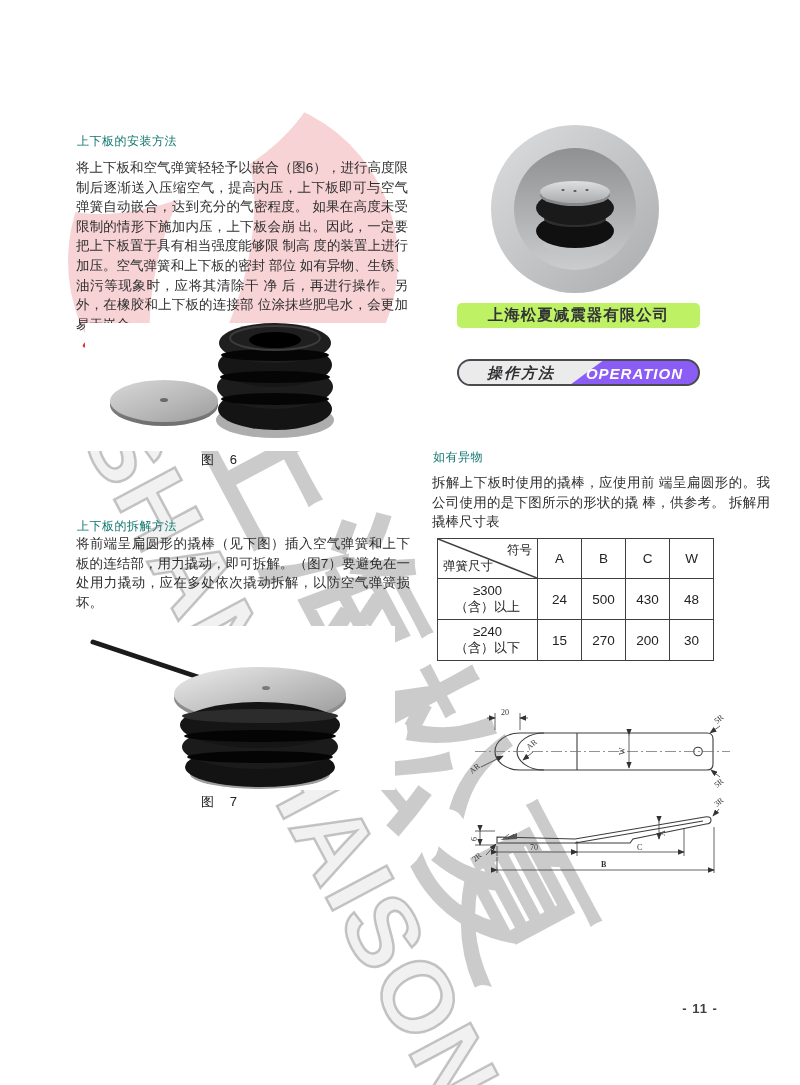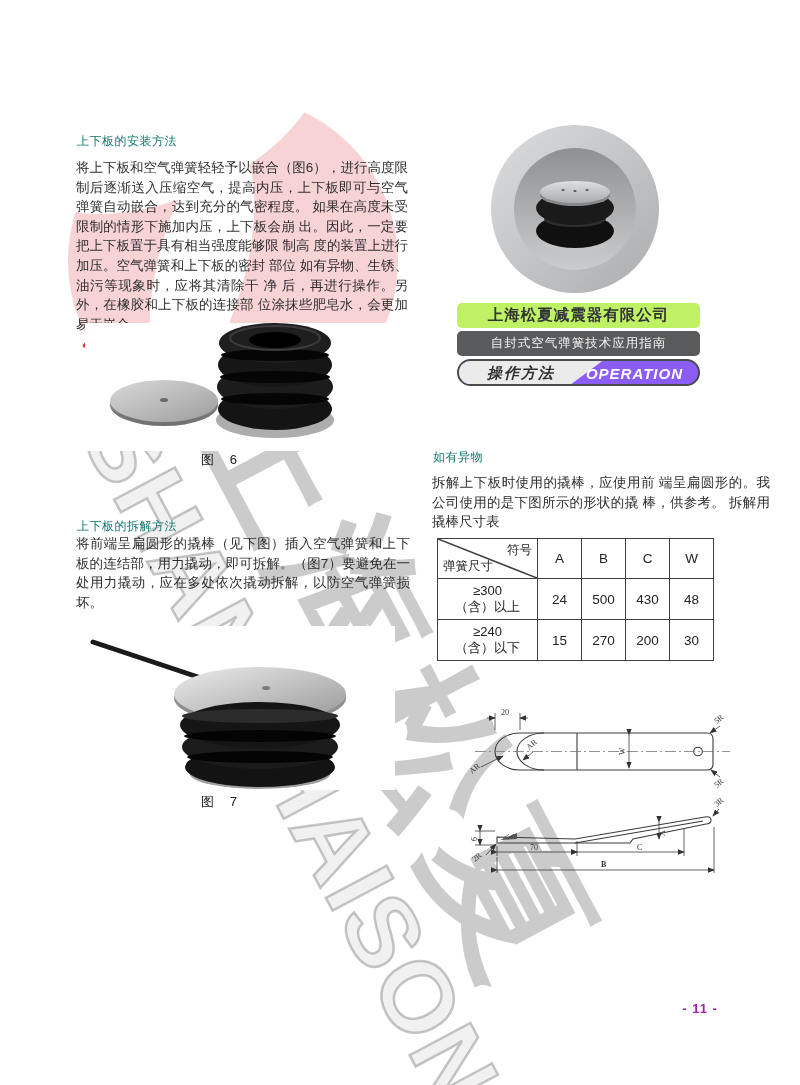--- a/index.html
+++ b/index.html
@@ -62,21 +62,21 @@
   tr.hd td { height:40px; } tr.r td { height:41px; }
   td.diag { position:relative; padding:0; }
   td.diag svg { position:absolute; left:0; top:0; width:100%; height:100%; }
   .diag-top { position:absolute; right:5px; top:3px; font-size:12.5px; }
   .diag-bot { position:absolute; left:5px; bottom:3px; font-size:12.5px; }
   .rl { display:block; font-size:13px; line-height:16px; }
   
   .drawing { left:451px; top:700px; width:285px; height:182px;margin-left:16px; }
   .drawing text { font-family:"Liberation Serif","DejaVu Serif",serif; fill:#333; }
   
-  .pageno { left:668px; top:1001px; width:64px; text-align:center; font-size:13px; font-weight:bold; color:#a21caf; letter-spacing:1px; }
+  .pageno { left:668px; top:1001px; width:64px; text-align:center; font-size:13px; font-weight:bold; color:#404040; letter-spacing:1px; }
 </style>
 </head>
 <body>
 
 <div class="page">
 
   <div class="wm logo-circle"></div>
   <div class="wm logo-cut1"></div>
   <div class="wm logo-cut2"></div>
   <div class="wm logo-red"></div>
@@ -173,21 +173,20 @@
       <ellipse cx="85" cy="84" rx="39" ry="17" fill="#1a1a1a"></ellipse>
       <ellipse cx="85" cy="71" rx="35" ry="11" fill="#86888a"></ellipse>
       <ellipse cx="85" cy="68" rx="35" ry="11" fill="url(#topplate)"></ellipse>
       <ellipse cx="73" cy="66" rx="1.6" ry="1" fill="#555"></ellipse>
       <ellipse cx="85" cy="67" rx="1.6" ry="1" fill="#555"></ellipse>
       <ellipse cx="97" cy="66" rx="1.6" ry="1" fill="#555"></ellipse>
     </svg>
   </div>
 
   <div class="z bar bar-company">上海松夏减震器有限公司</div>
-  <div class="z bar bar-subtitle">自封式空气弹簧技术应用指南</div>
   <div class="z opbar">
     <div class="op-left"></div>
     <span class="op-cn">操作方法</span>
     <span class="op-en">OPERATION</span>
   </div>
 
   <h3 class="z sec h-pry">如有异物</h3>
   <p class="z body p-pry">拆解上下板时使用的撬棒，应使用前 端呈扁圆形的。我公司使用的是下图所示的形状的撬 棒，供参考。 拆解用撬棒尺寸表</p>
 
   <div class="z dim-table-wrap">

